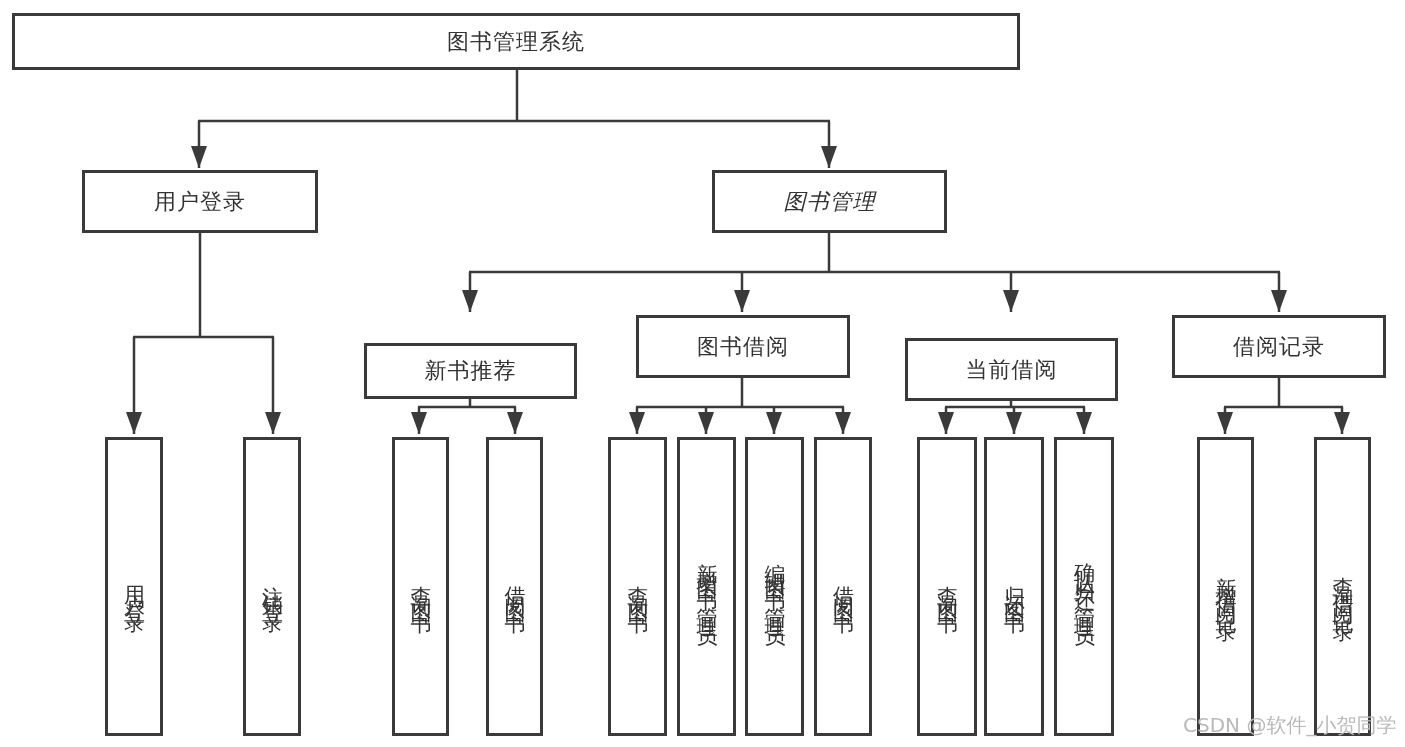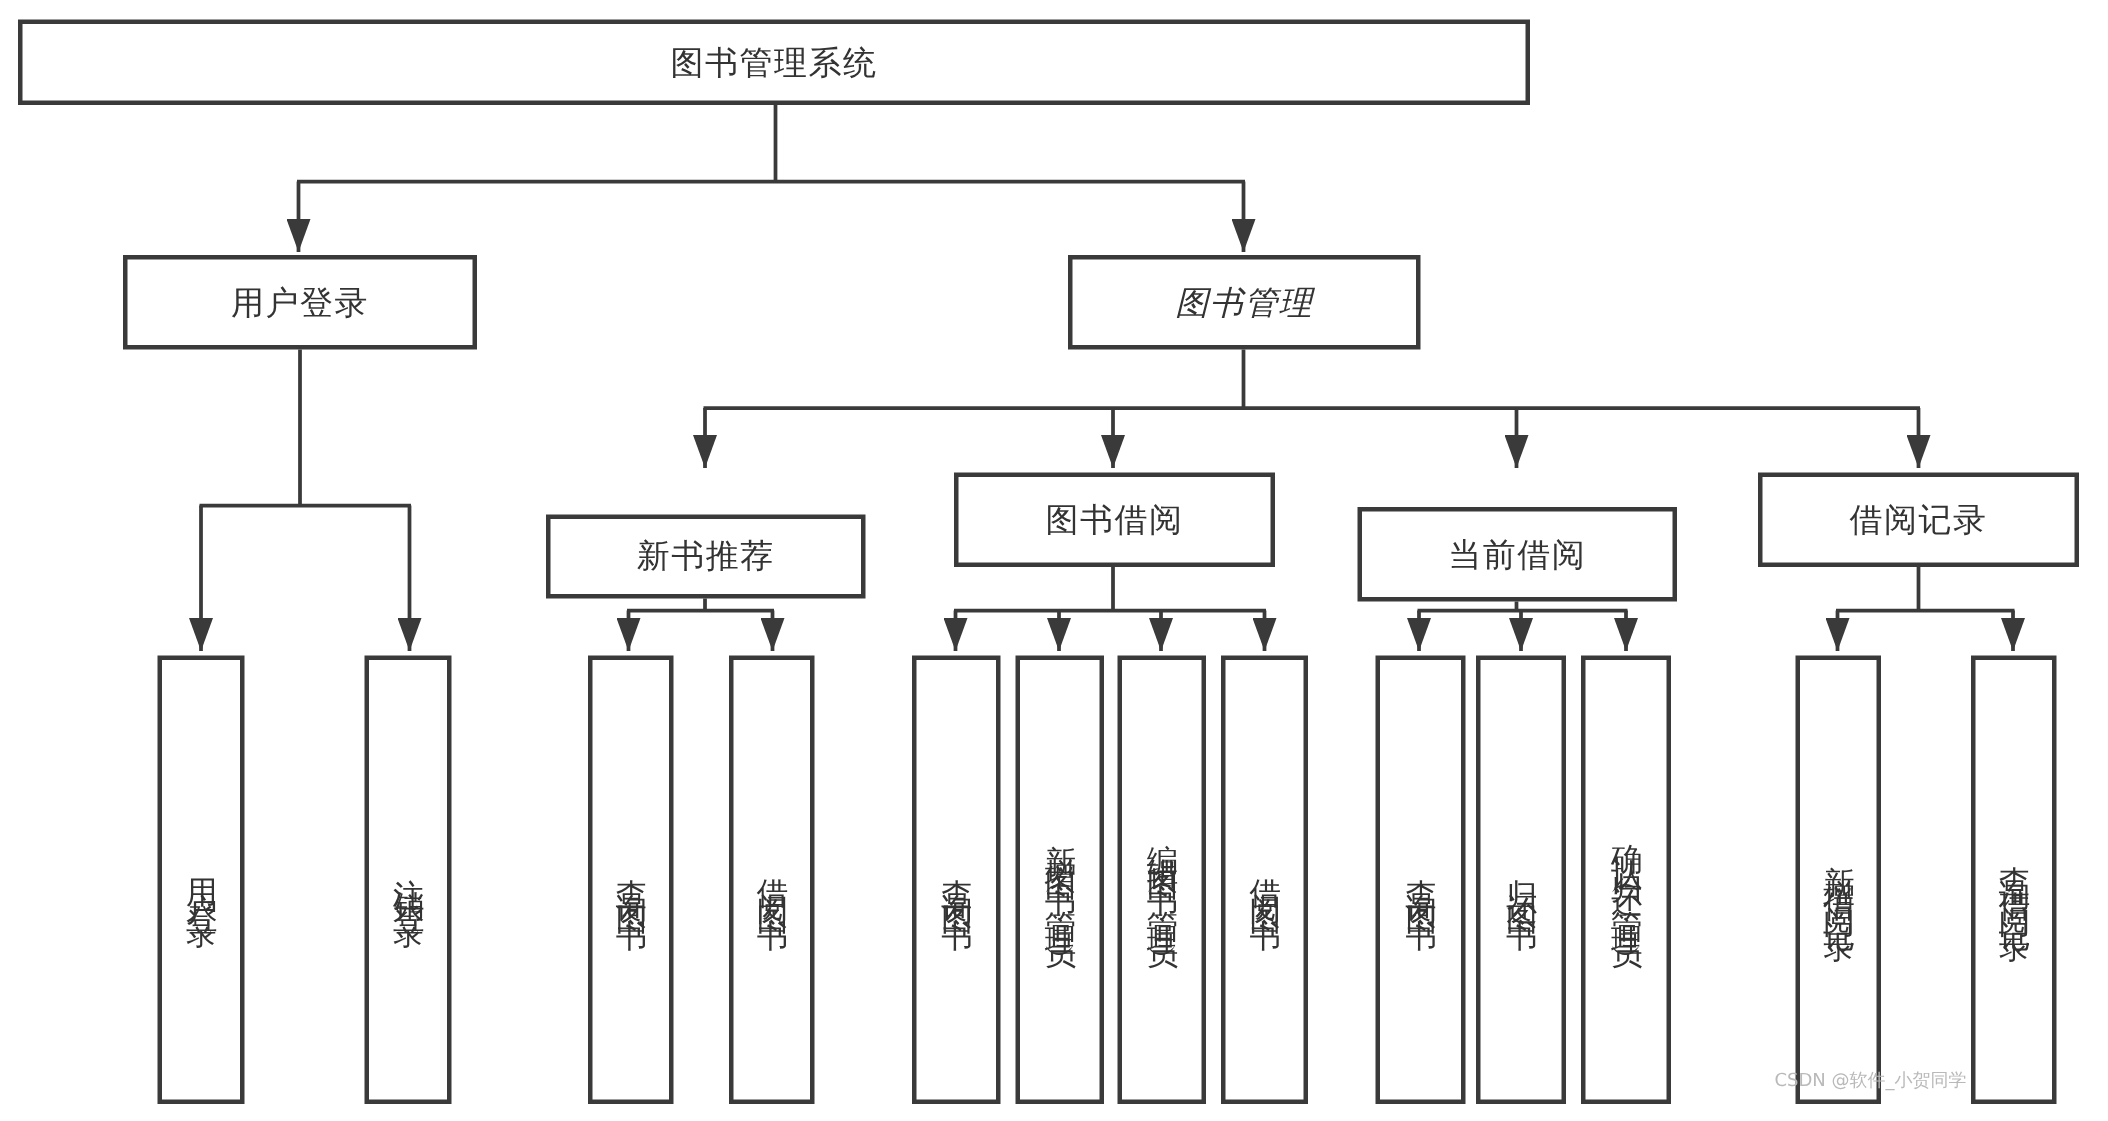--- a/index.html
+++ b/index.html
@@ -32,21 +32,21 @@
     writing-mode:vertical-rl;
     text-orientation:mixed;
     font-size:21px;
     line-height:1;
     letter-spacing:9px;
     white-space:nowrap;
   }
   .watermark {
     position:absolute;
     left:1183px; top:712px;
-    font-size:12px;
+    font-size:20px;
     color:#b9b9b9;
     z-index:5;
     white-space:nowrap;
   }
 </style>
 </head>
 <body>
 
 <div class="canvas">
 

